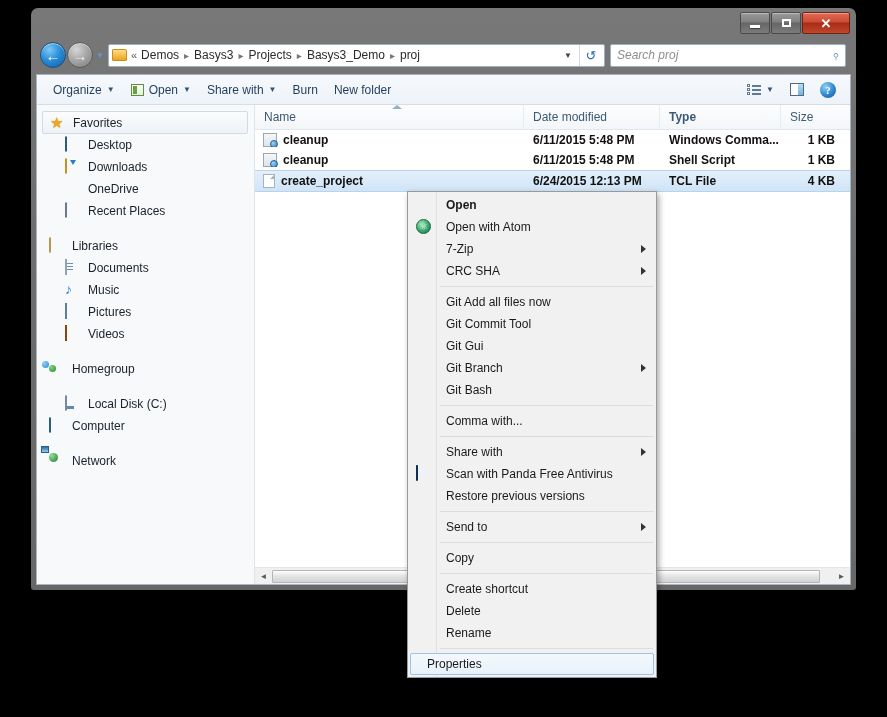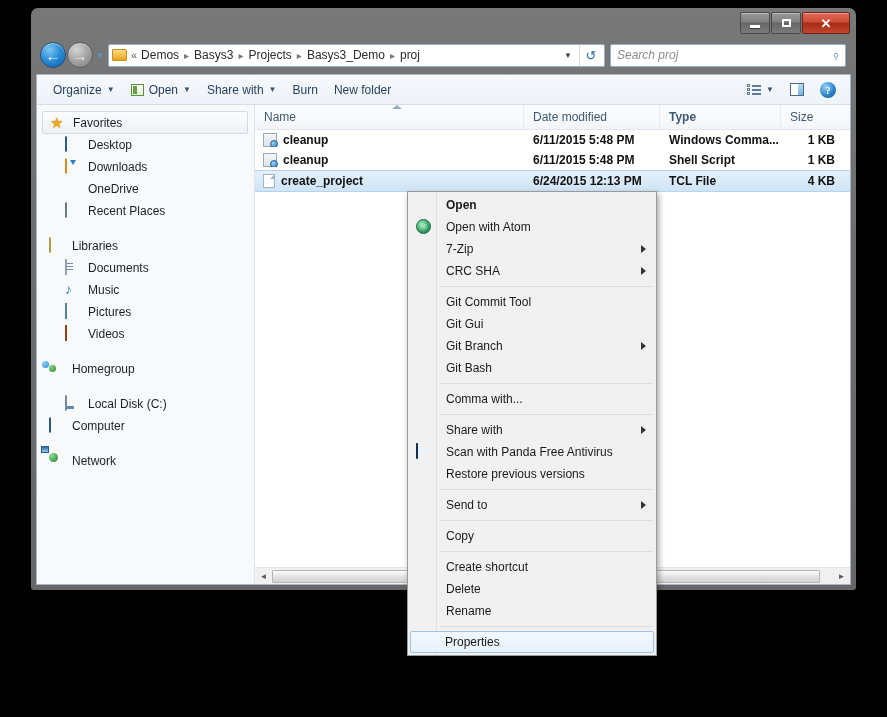--- a/index.html
+++ b/index.html
@@ -255,21 +255,21 @@
   }
   .mi {
     position: relative; height: 22px; display: flex; align-items: center;
     padding-left: 36px; color: #1a1a1a; box-sizing: border-box;
     margin: 0 2px;
   }
   .mi.bold { font-weight: bold; }
   .mi.hl {
     background: linear-gradient(180deg,#f3f8fd 0%, #e8f2fb 100%);
     border: 1px solid #9cc4e4; border-radius: 2px; height: 22px;
-    padding-left: 34px;
+    padding-left: 16px;
   }
   .mi .arrow {
     position: absolute; right: 8px; top: 50%; transform: translateY(-50%);
     width: 0; height: 0; border-top: 4px solid transparent;
     border-bottom: 4px solid transparent; border-left: 5px solid #333;
   }
   .mi .mi-ico { position: absolute; left: 6px; top: 50%; transform: translateY(-50%); width: 16px; height: 16px; }
   .ic-atom {
     width: 15px; height: 15px; border-radius: 50%;
     background: radial-gradient(circle at 32% 28%, #8fe3b0 0%, #3fae70 50%, #1d7a46 100%);
@@ -524,20 +524,23 @@
         <div class="mi">
           <span>7-Zip</span>
           <span class="arrow"></span>
         </div>
         <div class="mi">
           <span>CRC SHA</span>
           <span class="arrow"></span>
         </div>
         <div class="msep"></div>
         <div class="mi">
+          <span>Git Add all files now</span>
+        </div>
+        <div class="mi">
           <span>Git Commit Tool</span>
         </div>
         <div class="mi">
           <span>Git Gui</span>
         </div>
         <div class="mi">
           <span>Git Branch</span>
           <span class="arrow"></span>
         </div>
         <div class="mi">

